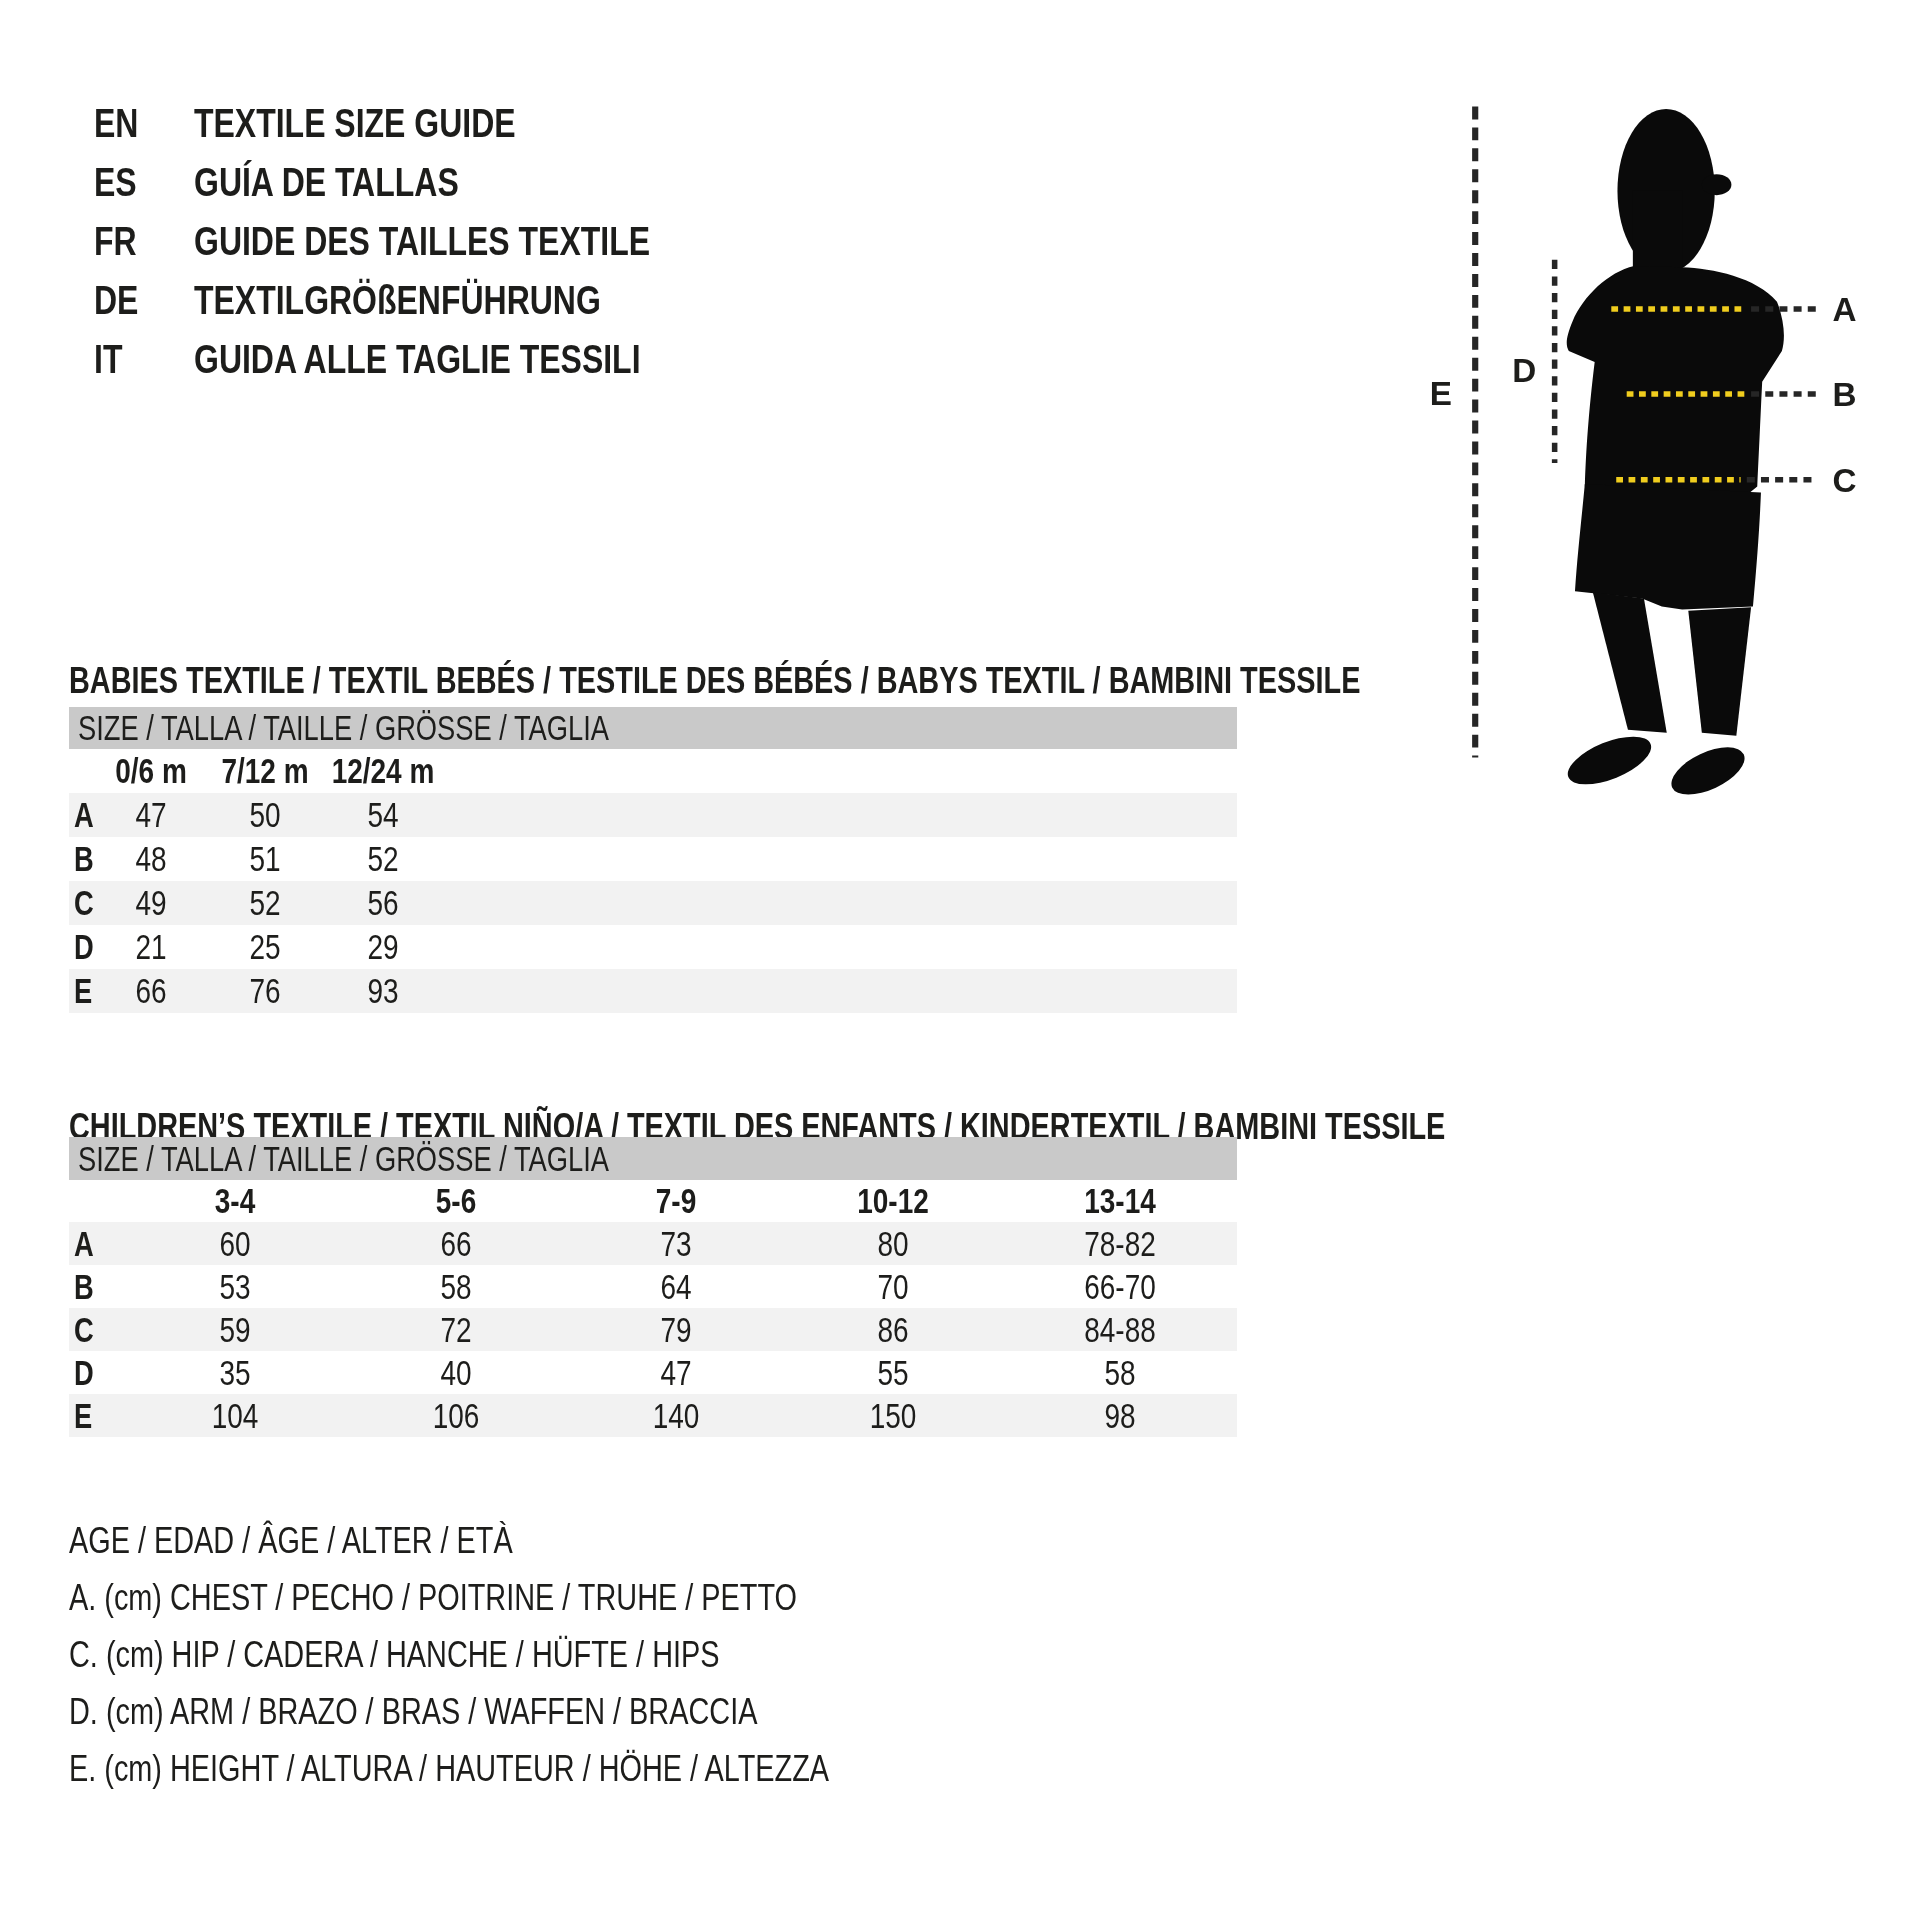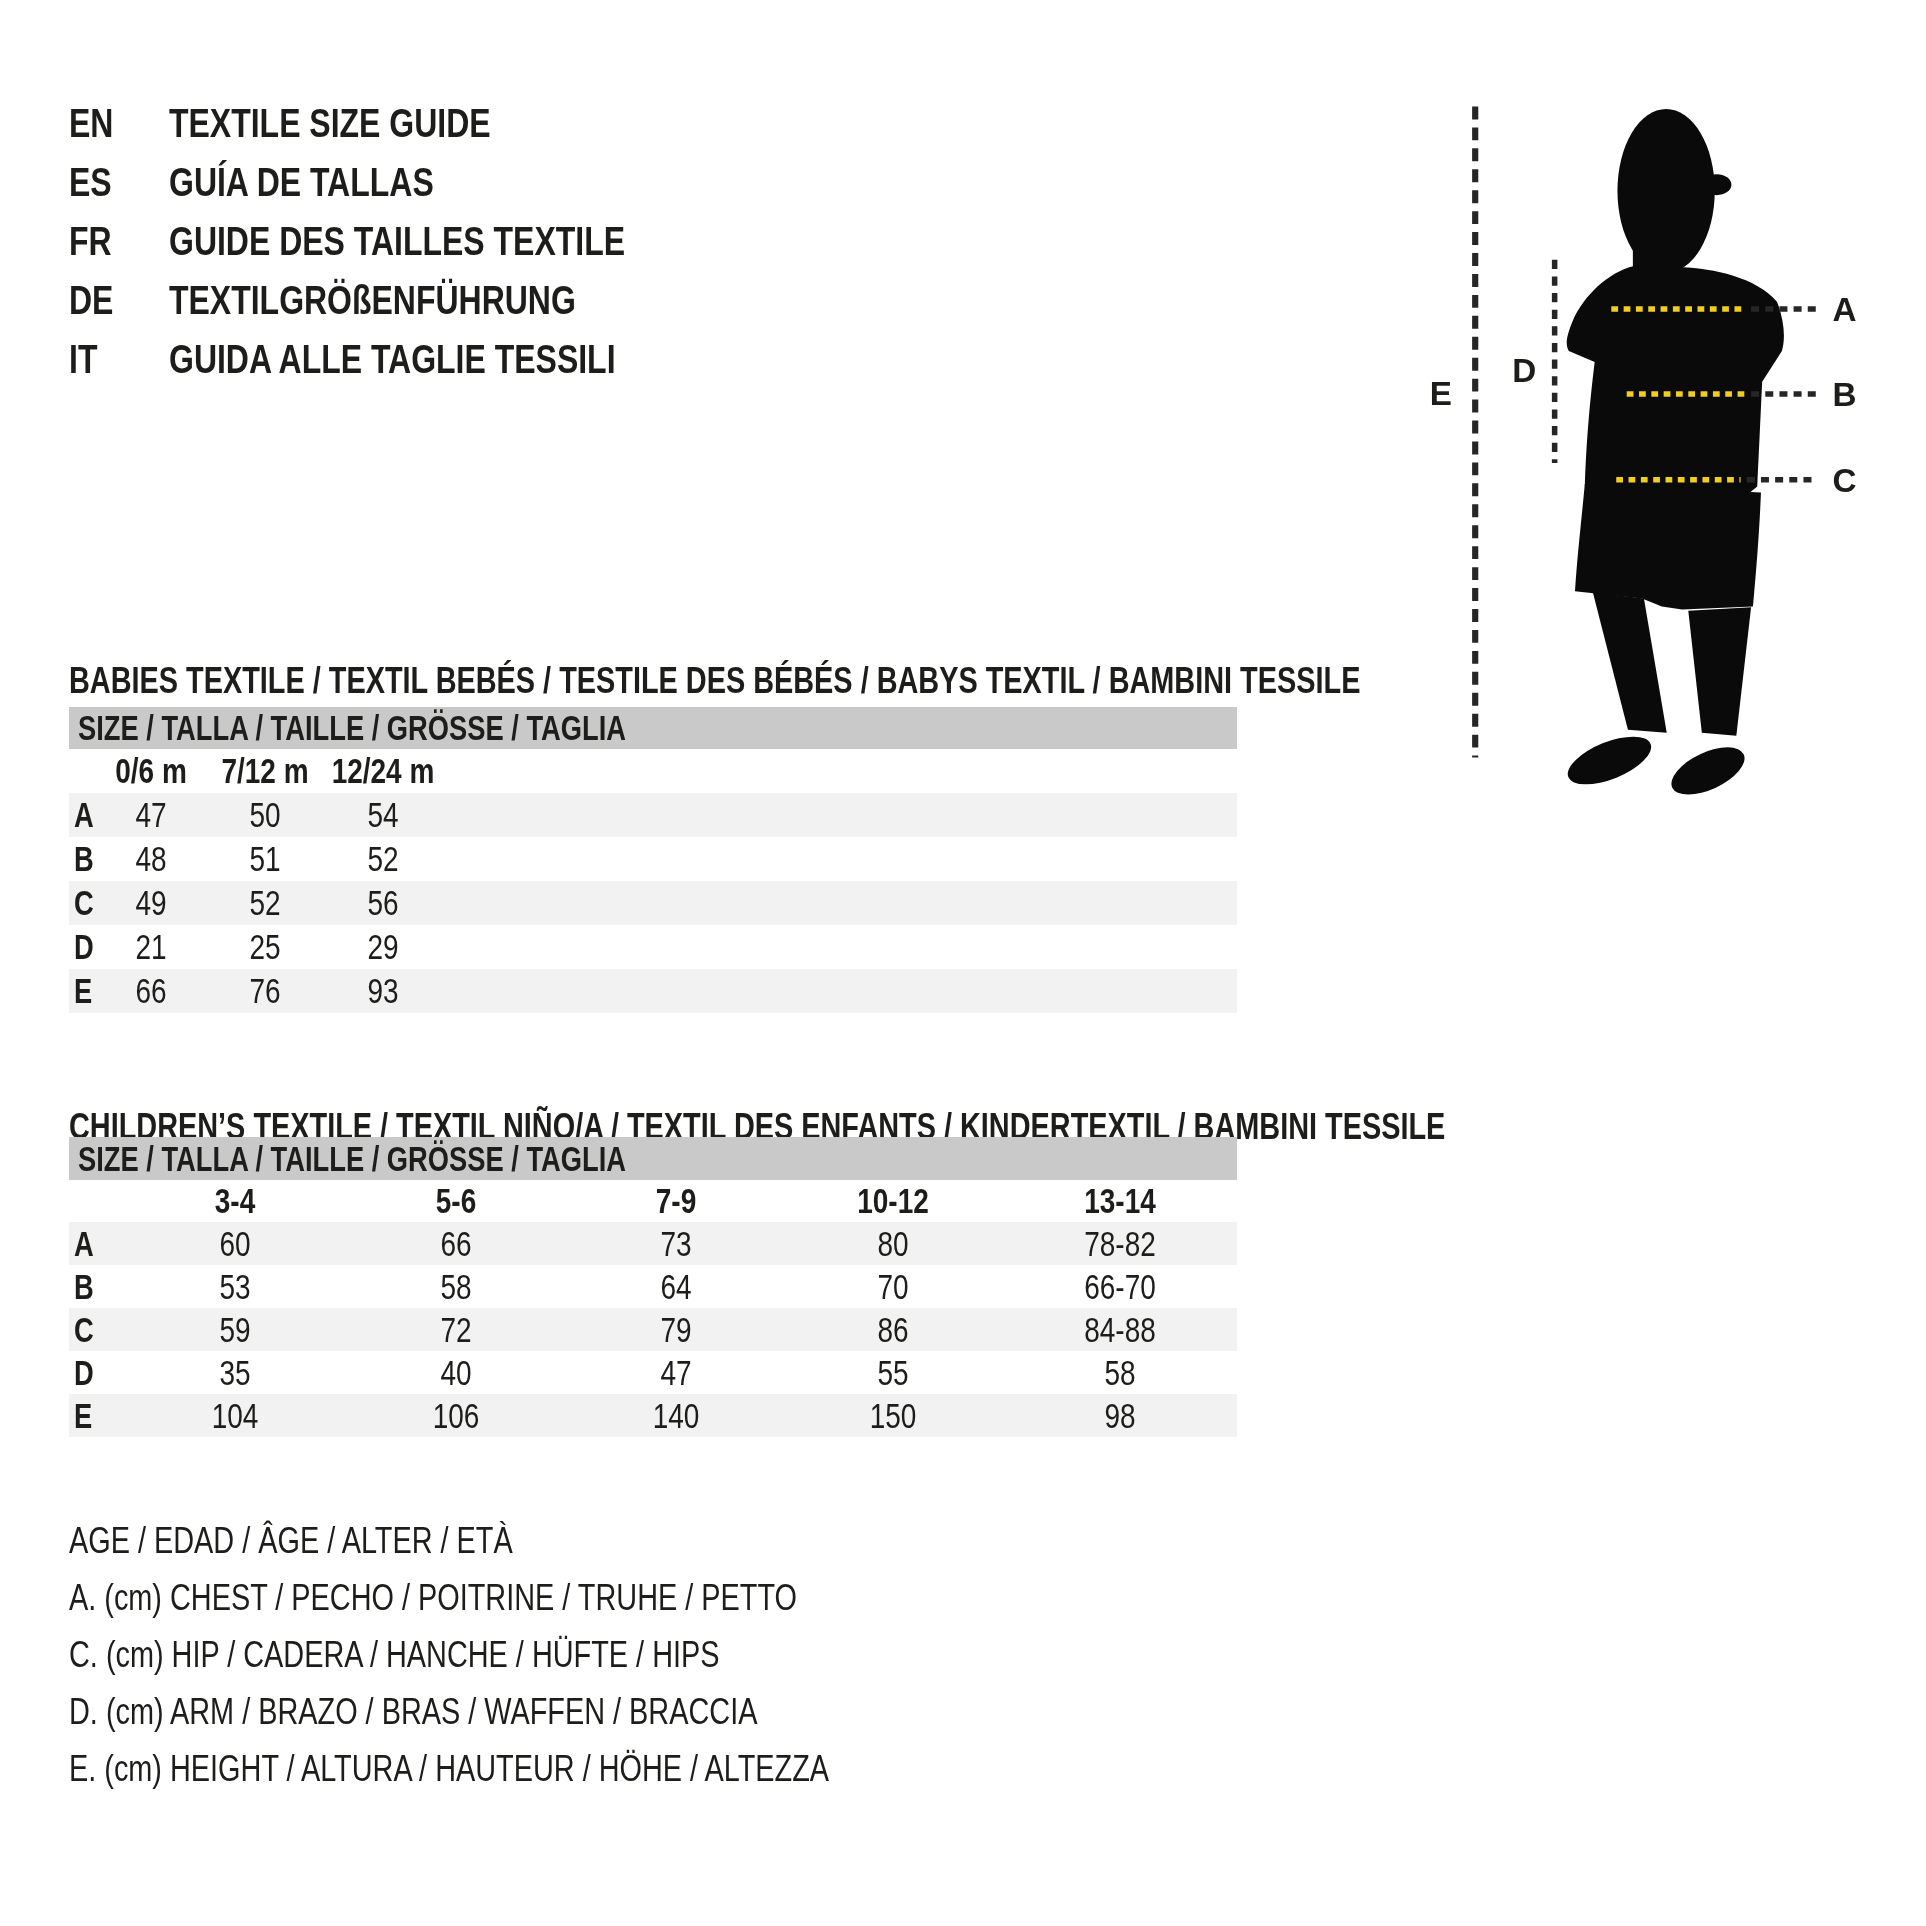--- a/index.html
+++ b/index.html
@@ -11,32 +11,32 @@
   }
   *{margin:0;padding:0;box-sizing:border-box;}
   html,body{width:1926px;height:1926px;background:#ffffff;overflow:hidden;}
   body{font-family:"Liberation Sans", sans-serif;color:var(--ink);position:relative;}
 
   .cond{display:inline-block;transform:scaleX(.78);transform-origin:0 50%;white-space:nowrap;}
 
   
   .langs{position:absolute;left:69px;top:94px;}
   .lang-row{height:59px;display:flex;align-items:center;font-size:41px;font-weight:700;letter-spacing:0;}
-  .lang-code{width:100px;flex:0 0 100px;}
+  .lang-code{width:100px;flex:0 0 100px;margin-left:25px;}
 
   
   .section-title{position:absolute;left:69px;font-size:37px;font-weight:700;line-height:39px;margin-top:21px;}
   .title-babies{top:640px;}
   .title-children{top:1086px;}
 
   
   .sizetable{position:absolute;left:69px;width:1168px;}
   .tbl-babies{top:707px;}
   .tbl-children{top:1137px;}
-  .size-bar{background:var(--bar);display:flex;align-items:center;padding-left:8.6px;font-size:35px;font-weight:700;}
+  .size-bar{background:var(--bar);display:flex;align-items:center;padding-left:8.6px;font-size:35px;font-weight:400;}
   .tbl-babies .size-bar{height:42px;}
   .tbl-children .size-bar{height:43px;}
   .thead{position:relative;}
   .tbl-babies .thead{height:44px;}
   .tbl-children .thead{height:42px;}
   .trow{position:relative;}
   .tbl-babies .trow{height:44px;}
   .tbl-children .trow{height:43px;}
   .trow.striped{background:var(--stripe);}
   .row-label{position:absolute;left:5px;top:50%;transform:translateY(-50%) scaleX(.78);transform-origin:left center;font-size:35px;font-weight:700;}

